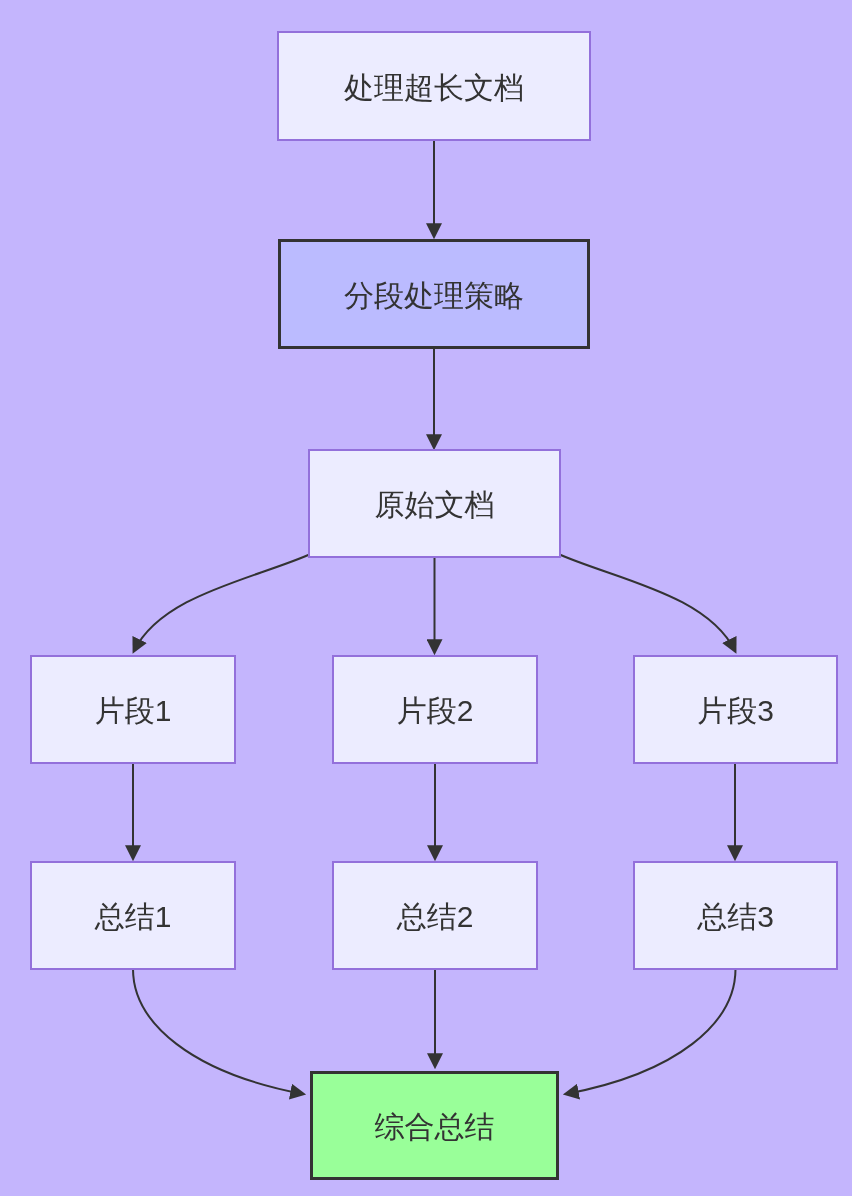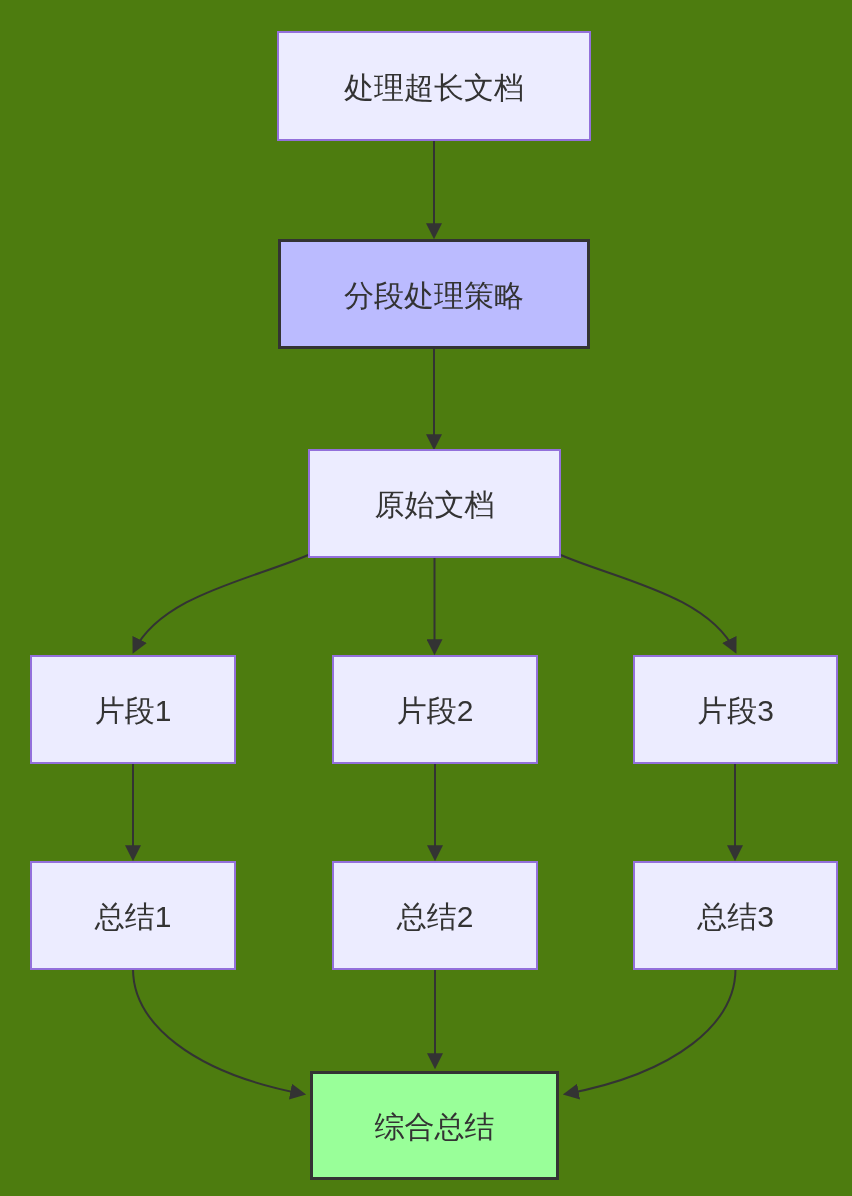--- a/index.html
+++ b/index.html
@@ -5,21 +5,21 @@
   html, body {
     margin: 0;
     padding: 0;
     background: #ffffff;
     font-family: "Liberation Sans", sans-serif;
   }
   .canvas {
     position: relative;
     width: 852px;
     height: 1196px;
-    background: #4d7c0f;
+    background: #c4b5fd;
     overflow: hidden;
     text-align: center;
   }
   svg { display: block; }
   .edge {
     fill: none;
     stroke: #333333;
     stroke-width: 2px;
   }
   .node rect {

